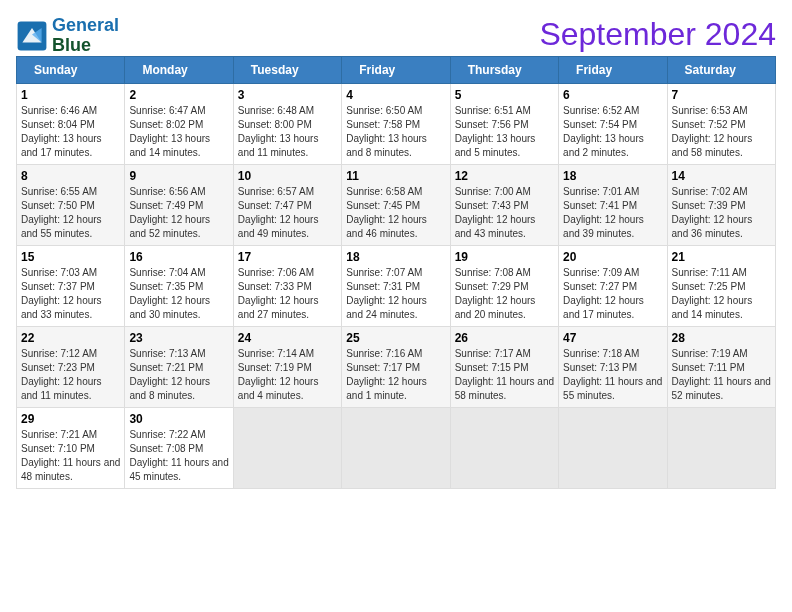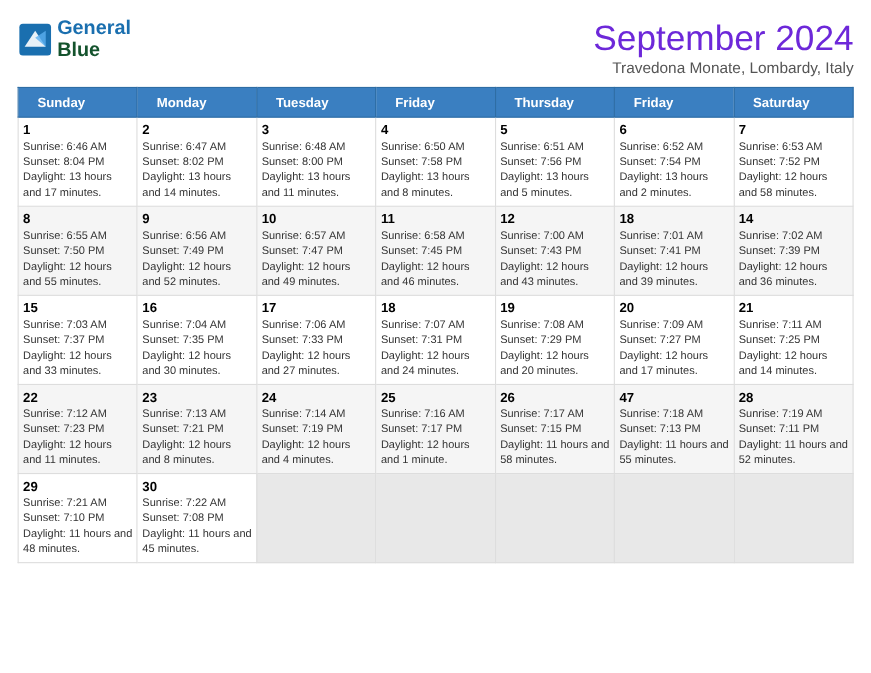--- a/index.html
+++ b/index.html
@@ -7,21 +7,20 @@
       font-family: Arial, sans-serif;
       background: #fff;
       width: 792px;
       min-height: 612px;
       padding: 16px;
     }
     .header {
       display: flex;
       justify-content: space-between;
       align-items: flex-start;
-      margin-bottom: 10px;
     }
     .logo {
       display: flex;
       align-items: center;
       gap: 4px;
     }
     .logo-text {
       font-size: 18px;
       font-weight: bold;
       color: #333;
@@ -99,21 +98,20 @@
       <polygon points="8,28 20,10 32,28" fill="#fff" opacity="0.9"></polygon>
       <polygon points="20,18 32,10 32,28" fill="#5aaff0" opacity="0.8"></polygon>
     </svg>
     <div class="logo-text">
       <span>General</span><br>
       <span style="color:#14532d;">Blue</span>
     </div>
   </div>
   <div class="title-block">
     <h1>September 2024</h1>
-    <h2>Travedona Monate, Lombardy, Italy</h2>
   </div>
 </div>
 
 <table>
   <thead>
     <tr>
     <th>Sunday</th>
         <th>Monday</th>
         <th>Tuesday</th>
         <th>Friday</th>

